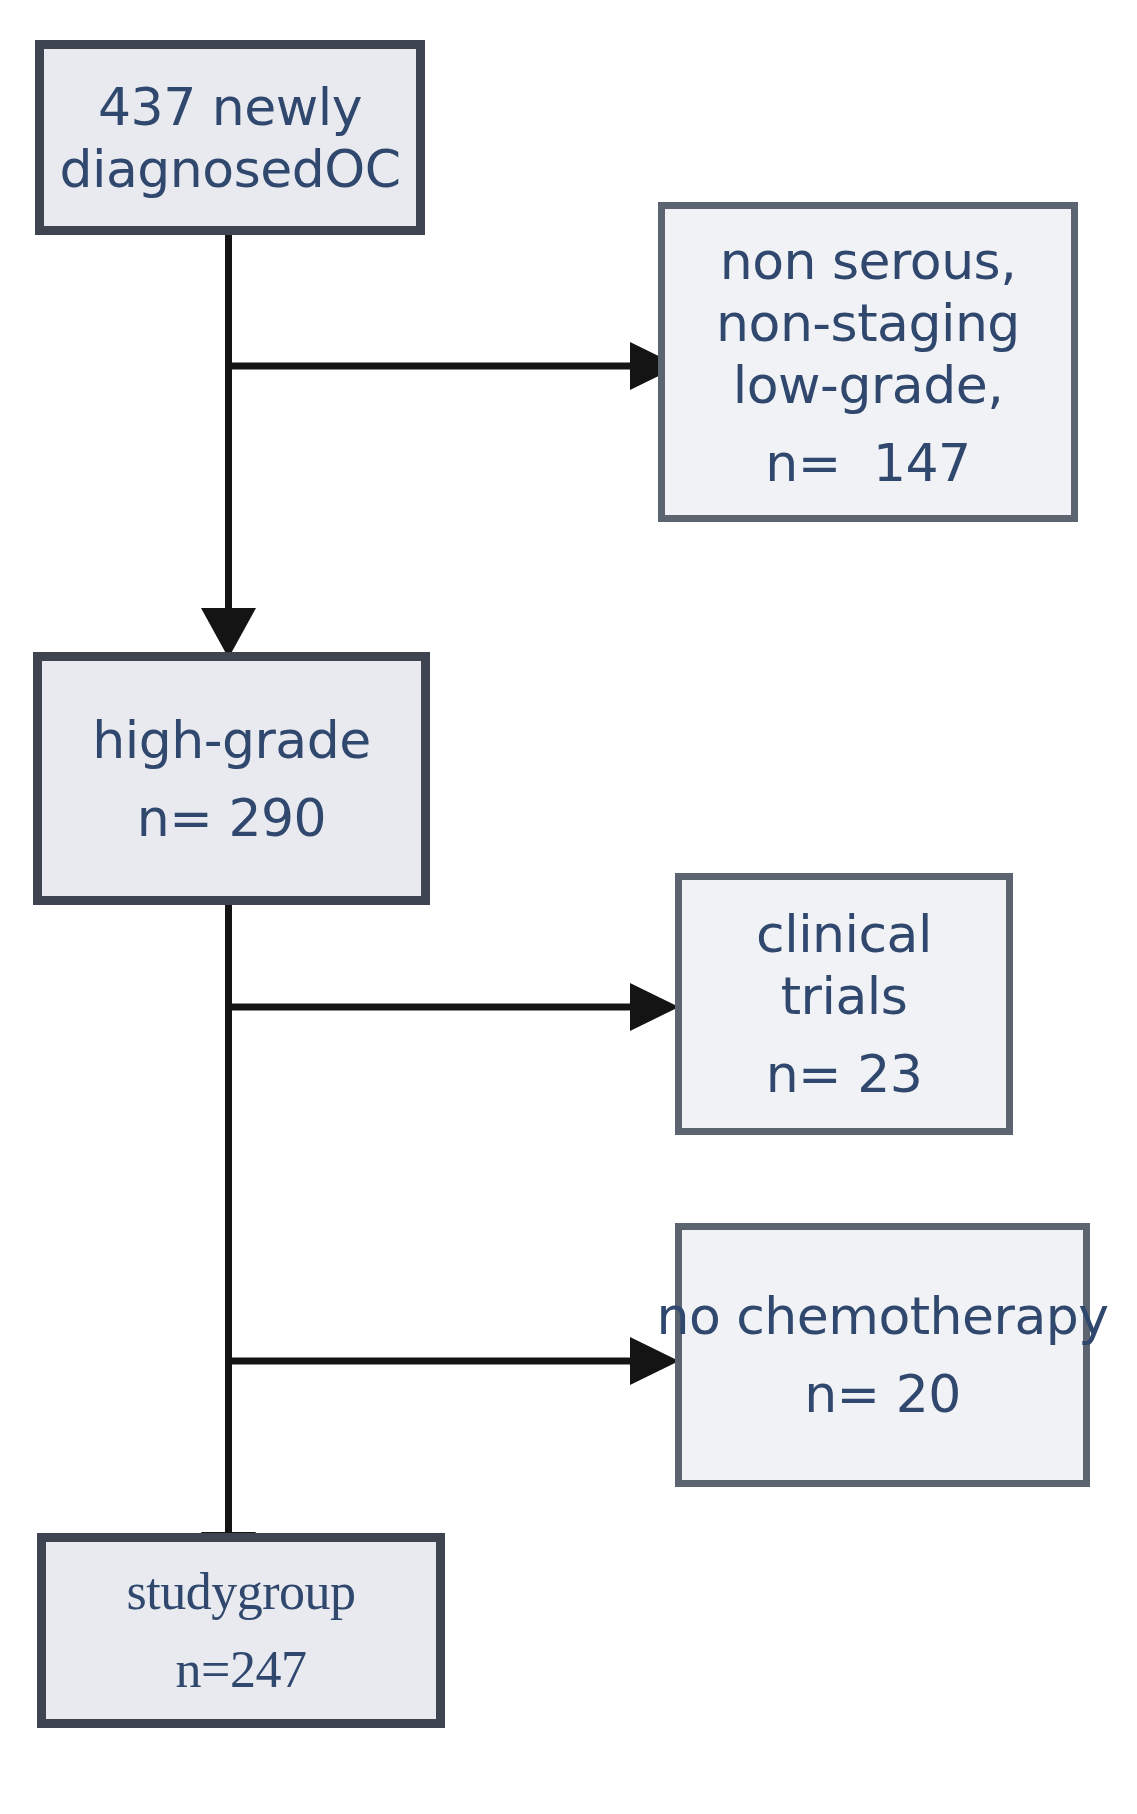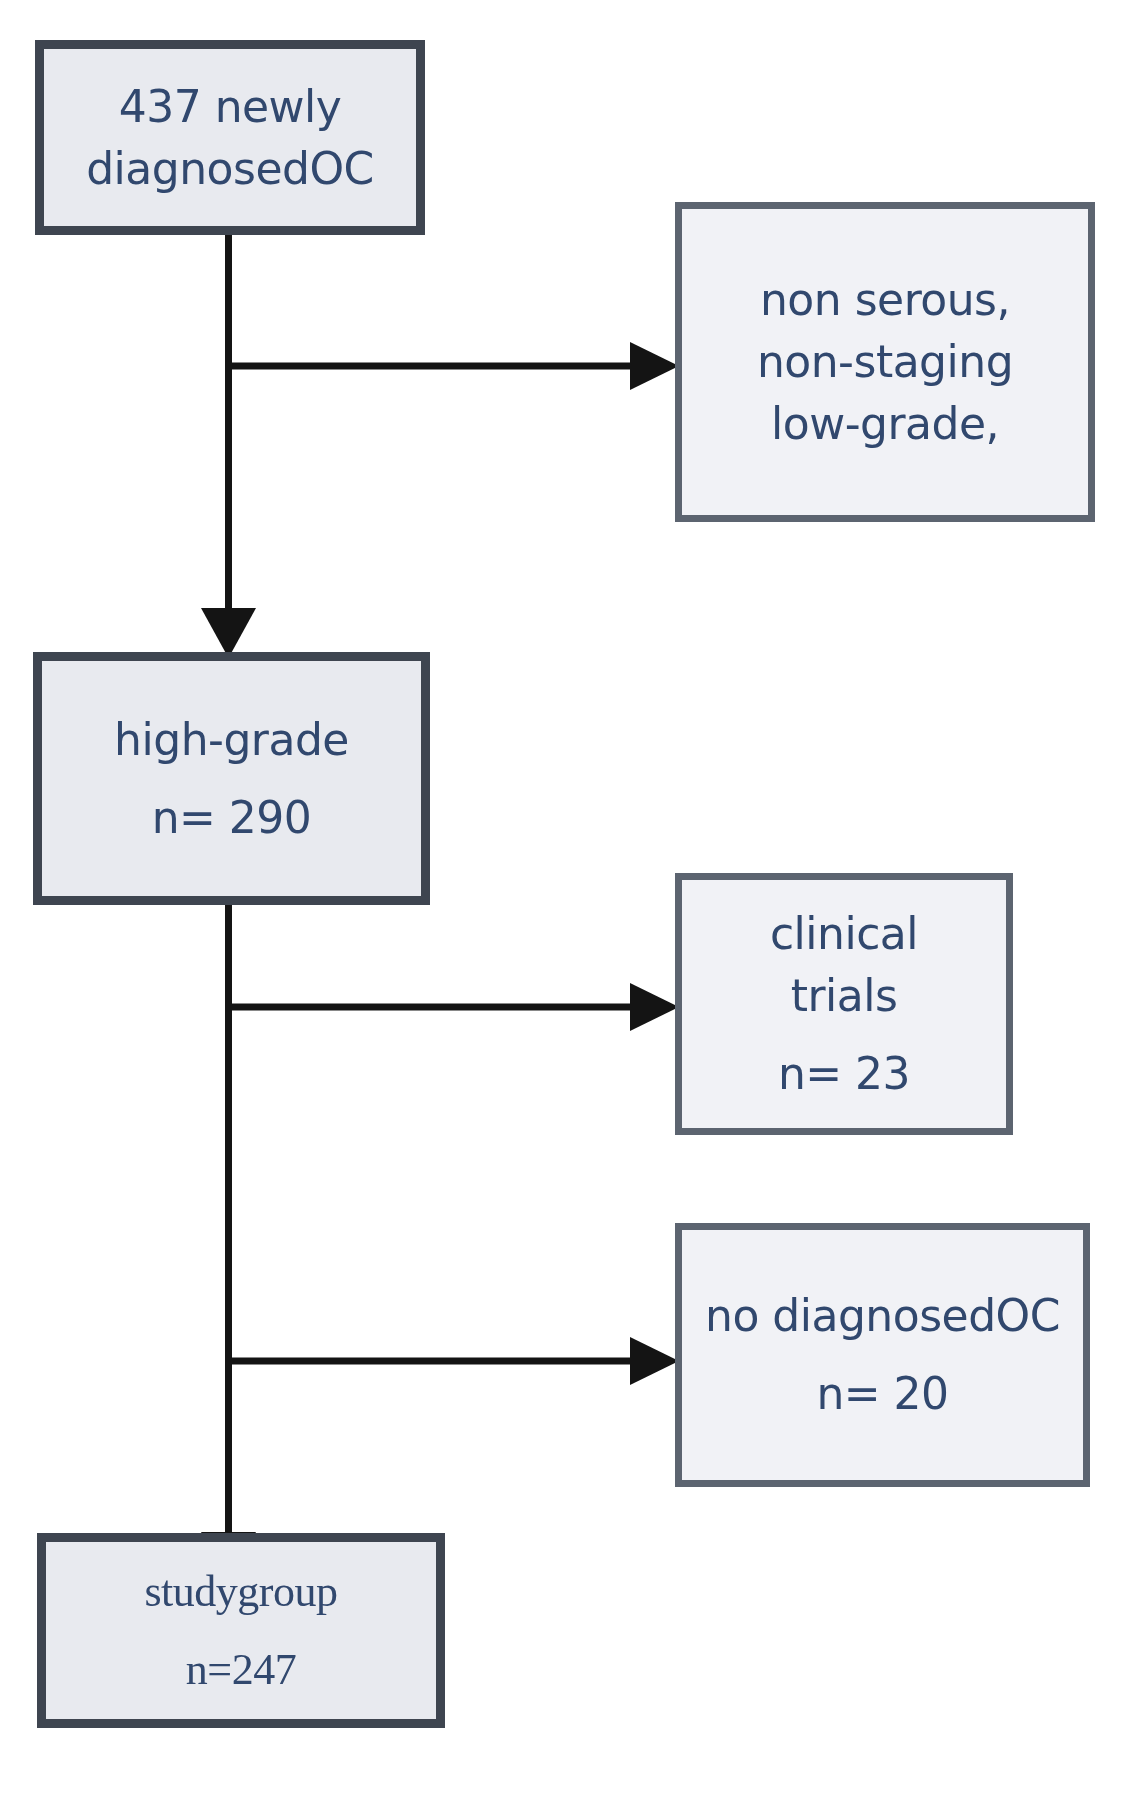--- a/index.html
+++ b/index.html
@@ -34,21 +34,21 @@
   }
   .box {
     position: absolute;
     box-sizing: border-box;
     display: flex;
     flex-direction: column;
     align-items: center;
     justify-content: center;
     text-align: left;
     color: var(--text-color, #31486e);
-    font-size: 44px;
+    font-size: 52px;
     line-height: 62px;
     letter-spacing: -0.5px;
   }
   .box--main {
     background: var(--main-box-fill, #e8eaef);
     border: 9px solid var(--main-box-border, #3e4550);
   }
   .box--side {
     background: var(--side-box-fill, #f1f2f6);
     border: 7px solid var(--side-box-border, #5c6470);
@@ -94,39 +94,40 @@
       <line class="connector-line" x1="225" y1="1361" x2="630" y2="1361"></line>
       <polygon class="connector-head" points="630,1337 630,1385 679,1361"></polygon>
     </g>
   </svg>
 
   <div class="box box--main" style="left:35px; top:40px; width:390px; height:195px;">
     <span class="line">437 newly</span>
     <span class="line">diagnosedOC</span>
   </div>
 
-  <div class="box box--side" style="left:675px; top:202px; width:420px; height:320px;">
+  <div class="box box--side" style="left:658px; top:202px; width:420px; height:320px;">
     <span class="line">non serous,</span>
     <span class="line">non-staging</span>
     <span class="line">low-grade,</span>
+    <span class="count">n=  147</span>
   </div>
 
   <div class="box box--main" style="left:33px; top:652px; width:397px; height:253px;">
     <span class="line">high-grade</span>
     <span class="count">n= 290</span>
   </div>
 
   <div class="box box--side" style="left:675px; top:873px; width:338px; height:262px;">
     <span class="line">clinical</span>
     <span class="line">trials</span>
     <span class="count">n= 23</span>
   </div>
 
   <div class="box box--side" style="left:675px; top:1223px; width:415px; height:264px;">
-    <span class="line">no diagnosedOC</span>
+    <span class="line">no chemotherapy</span>
     <span class="count">n= 20</span>
   </div>
 
   <div class="box box--main" style="left:37px; top:1533px; width:408px; height:195px;font-family:Liberation Serif, serif;">
     <span class="line">studygroup</span>
     <span class="count">n=247</span>
   </div>
 
 </div>
 

